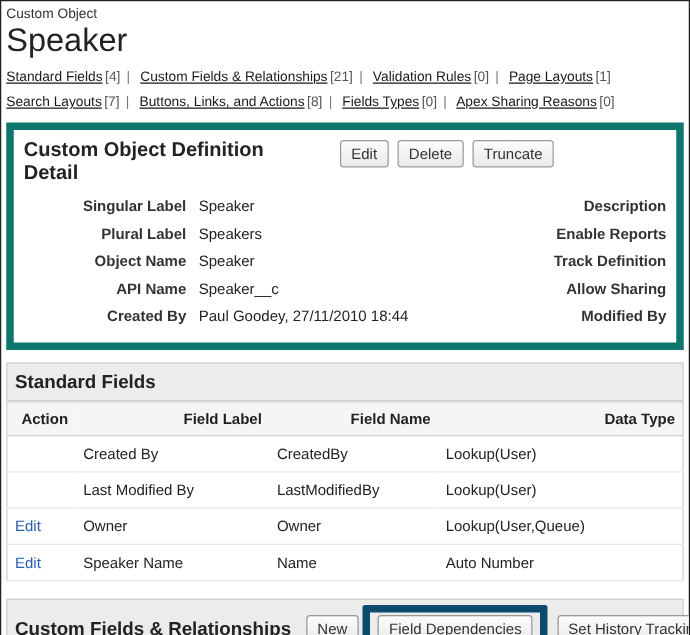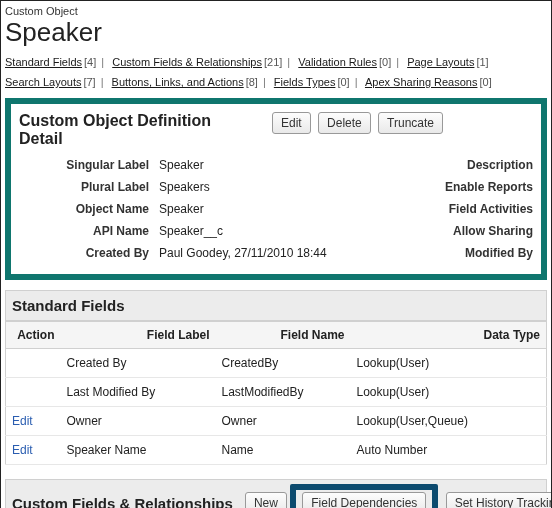--- a/index.html
+++ b/index.html
@@ -63,21 +63,21 @@
       <div class="r">Description</div>
     </div>
   <div class="kv">
       <div class="k">Plural Label</div>
       <div class="v">Speakers</div>
       <div class="r">Enable Reports</div>
     </div>
   <div class="kv">
       <div class="k">Object Name</div>
       <div class="v">Speaker</div>
-      <div class="r">Field Activities</div>
+      <div class="r">Track Definition</div>
     </div>
   <div class="kv">
       <div class="k">API Name</div>
       <div class="v">Speaker__c</div>
       <div class="r">Allow Sharing</div>
     </div>
   <div class="kv">
       <div class="k">Created By</div>
       <div class="v"><a class="ul2">Paul Goodey</a><span>, 27/11/2010 18:44</span></div>
       <div class="r">Modified By</div>

